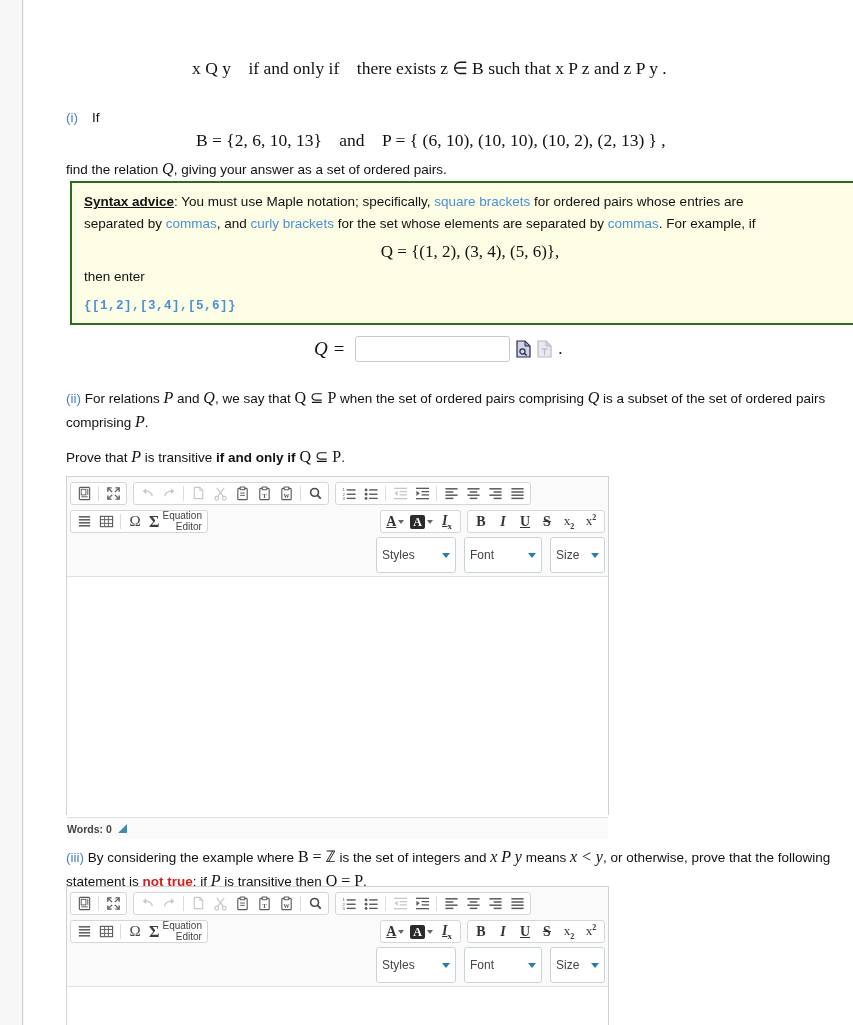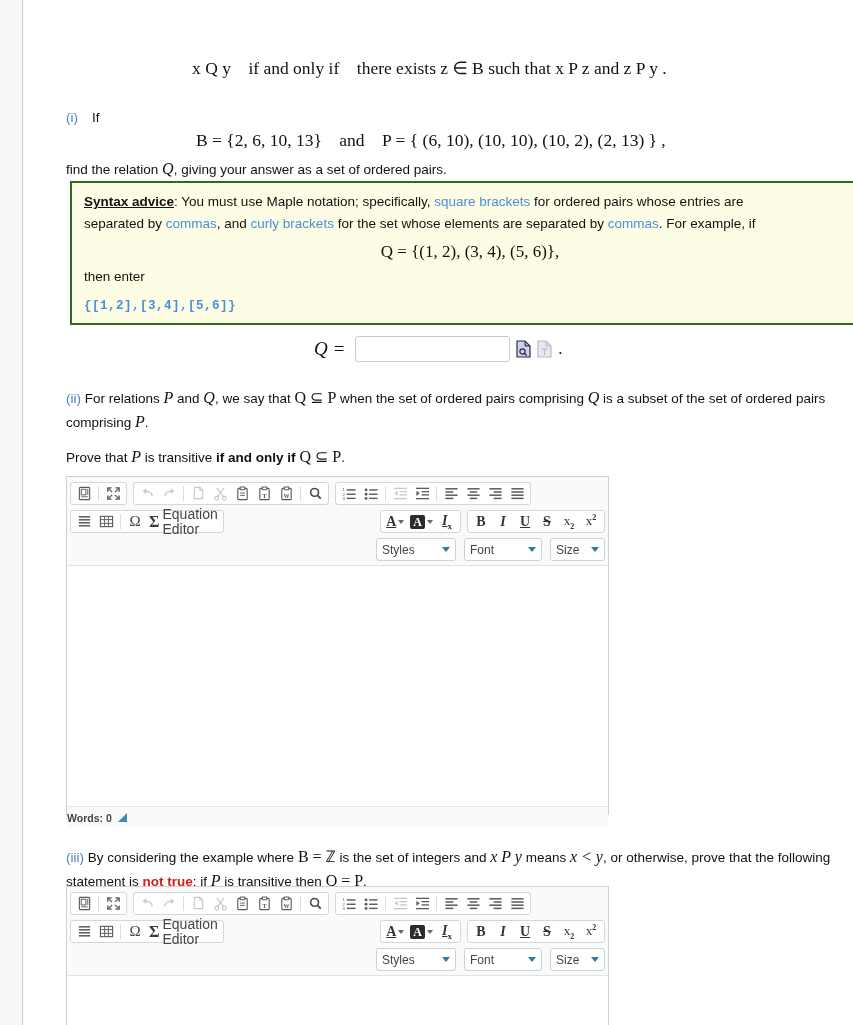--- a/index.html
+++ b/index.html
@@ -74,40 +74,40 @@
   .grp.right{margin-right:0;margin-left:6px;}
   .btn{
     width:22px;height:21px;display:flex;align-items:center;justify-content:center;
     border-radius:2px;cursor:pointer;color:#585858;
   }
   .btn.wide{width:auto;padding:0 3px;}
   .btn.dim{opacity:.33;}
   .sep{width:1px;height:15px;background:#dcdcdc;margin:0 3px;}
   .eqed{display:flex;align-items:center;cursor:pointer;padding:0 3px;}
   .eqed .sig{font-family:"Liberation Serif",serif;font-size:16px;font-weight:bold;color:#3d3d3d;margin-right:3px;}
-  .eqed .lbl{font-size:14px;line-height:1.05;color:#444;text-align:left;}
+  .eqed .lbl{font-size:10px;line-height:1.05;color:#444;text-align:right;}
   .omega{font-family:"Liberation Serif",serif;font-size:15px;color:#444;}
   .fmtA{font-family:"Liberation Serif",serif;font-size:14px;font-weight:bold;color:#333;text-decoration:underline;}
   .fmtAinv{
     background:#2b2b2b;color:#fff;font-family:"Liberation Serif",serif;font-size:12px;font-weight:bold;
     padding:0 3px;border-radius:2px;line-height:14px;
   }
   .caret{width:0;height:0;border-left:3px solid transparent;border-right:3px solid transparent;border-top:4px solid #666;margin-left:2px;}
   .bold-b{font-family:"Liberation Serif",serif;font-weight:bold;font-size:14px;color:#333;}
   .ital-i{font-family:"Liberation Serif",serif;font-style:italic;font-weight:bold;font-size:14px;color:#333;}
   .und-u{font-family:"Liberation Serif",serif;font-weight:bold;font-size:14px;color:#333;text-decoration:underline;}
   .strike-s{font-family:"Liberation Serif",serif;font-weight:bold;font-size:14px;color:#333;text-decoration:line-through;}
   .sub-x{font-family:"Liberation Serif",serif;font-size:13px;color:#333;}
   .sub-x sub,.sub-x sup{font-size:8px;font-weight:bold;}
   .ixr{font-family:"Liberation Serif",serif;font-style:italic;font-weight:bold;font-size:14px;color:#333;text-decoration:underline;}
   .ixr sub{font-size:9px;font-style:normal;}
   .sel{
     display:flex;align-items:center;justify-content:space-between;
     border:1px solid #c8d4dc;border-radius:3px;background:#fff;
-    height:23px;box-sizing:border-box;padding:0 5px;margin-left:8px;color:#444;font-size:12px;cursor:pointer;
+    height:36px;box-sizing:border-box;padding:0 5px;margin-left:8px;color:#444;font-size:12px;cursor:pointer;
   }
   .sel .scaret{width:0;height:0;border-left:4px solid transparent;border-right:4px solid transparent;border-top:5px solid #2b7ca8;margin-left:12px;}
   .ed-body{background:#fff;}
   .ed-foot{
     background:#fafafa;border-top:1px solid #e2e2e2;height:21px;
     display:flex;align-items:center;justify-content:flex-start;padding-right:4px;
     font-size:10.5px;font-weight:bold;color:#444;
   }
   .grip{width:0;height:0;border-left:9px solid transparent;border-bottom:9px solid #3d8db5;margin-left:6px;}
 

